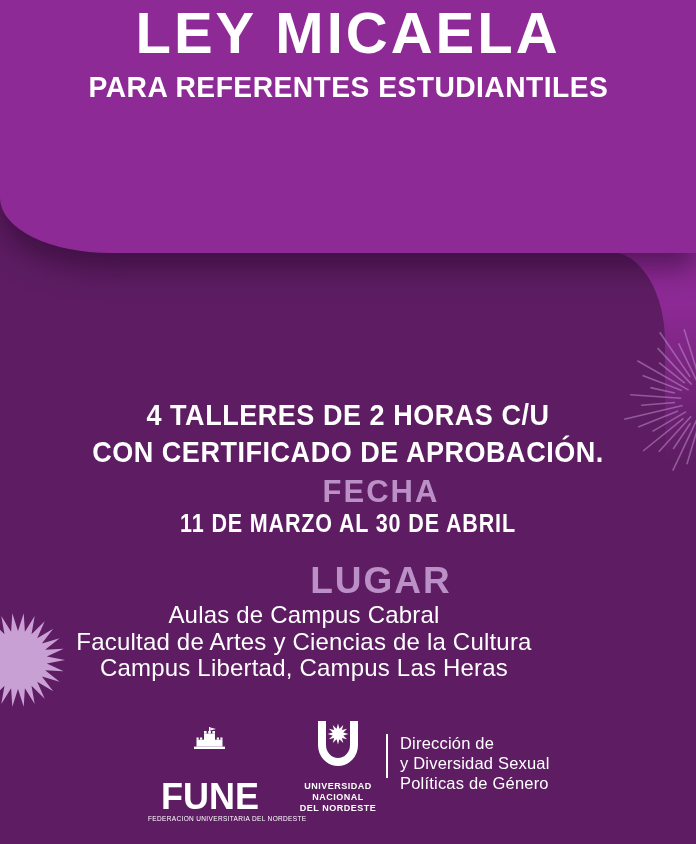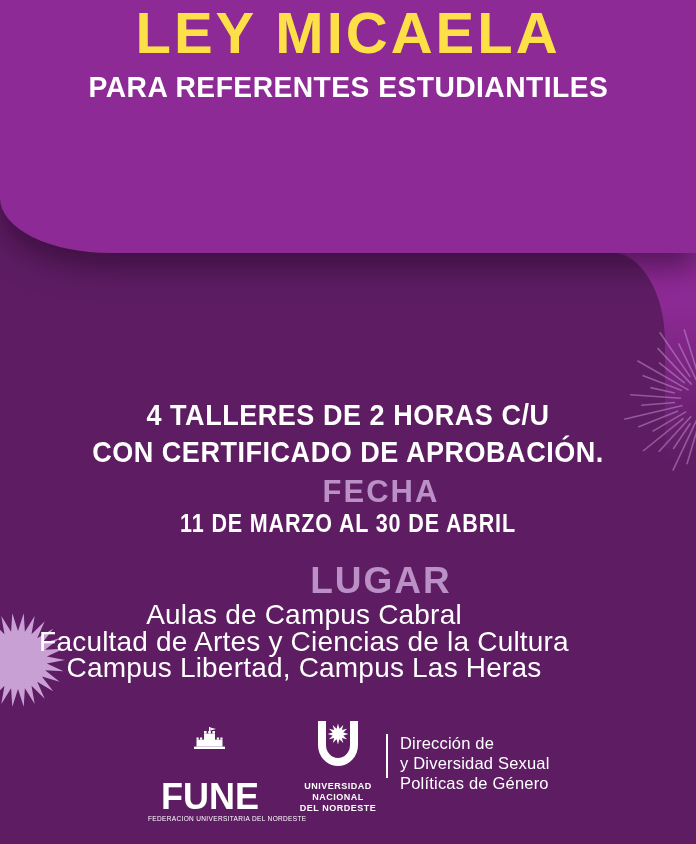--- a/index.html
+++ b/index.html
@@ -23,21 +23,21 @@
   
   .header{
     position:absolute;left:0;top:0;width:696px;height:253px;z-index:3;
     background:#8e2a96;
     border-bottom-left-radius:110px 55px;
     box-shadow:0 14px 30px rgba(34,5,38,.55);
     display:flex;flex-direction:column;align-items:center;justify-content:flex-start;
     text-align:center;
   }
   .h-kicker{margin-top:48px;font-size:38px;font-weight:bold;color:#ffffff;letter-spacing:1px;}
-  .h-title{margin-top:4px;font-size:58px;font-weight:bold;color:#fde047;letter-spacing:3px;line-height:1.0;}
+  .h-title{margin-top:4px;font-size:58px;font-weight:bold;color:#ffffff;letter-spacing:3px;line-height:1.0;}
   .h-subtitle{margin-top:8px;font-size:30px;font-weight:bold;color:#ffffff;letter-spacing:.5px;transform:scaleX(.94);}
   .content{position:absolute;inset:0;z-index:4;}
   .audience-box{
     position:absolute;left:147px;top:283px;width:407px;height:95px;
     background:#8b3b91;color:#ffffff;
     display:flex;flex-direction:column;align-items:center;justify-content:center;
     font-size:20px;line-height:32px;text-align:center;letter-spacing:.2px;
   }
   .workshops{
     position:absolute;left:0;top:396px;width:696px;text-align:center;
@@ -46,21 +46,21 @@
   }
   .section-label{position:absolute;left:0;width:696px;text-align:center;color:#ba90c6;font-weight:bold;padding-left:33px;}
   .fecha-label{top:474px;font-size:31px;letter-spacing:2px;}
   .lugar-label{top:560px;font-size:37px;letter-spacing:2px;}
   .date-value{
     position:absolute;left:0;top:509px;width:696px;text-align:center;
     color:#ffffff;font-weight:bold;font-size:25px;letter-spacing:1px;transform:scaleX(.86);
   }
   .place-lines{
     position:absolute;left:0;top:602px;width:608px;text-align:center;
-    color:#ffffff;font-size:28px;line-height:26.5px;letter-spacing:.2px;
+    color:#ffffff;font-size:24px;line-height:26.5px;letter-spacing:.2px;
   }
   
   .fune{position:absolute;left:148px;top:727px;width:124px;text-align:center;color:#fff;}
   .fune-word{font-size:36px;font-weight:bold;line-height:30px;letter-spacing:0;margin-top:27px;}
   .fune-caption{margin-top:3px;font-size:6.5px;letter-spacing:.35px;white-space:nowrap;color:#fff;}
   .unne{position:absolute;left:290px;top:719px;width:96px;text-align:center;color:#fff;}
   .unne-caption{margin-top:6px;font-size:9px;font-weight:bold;line-height:11px;letter-spacing:.5px;}
   .footer-divider{position:absolute;left:386px;top:734px;width:2px;height:44px;background:#ffffff;}
   .direccion{position:absolute;left:400px;top:733px;text-align:left;color:#ffffff;
     font-size:16.5px;line-height:20px;letter-spacing:.2px;}

